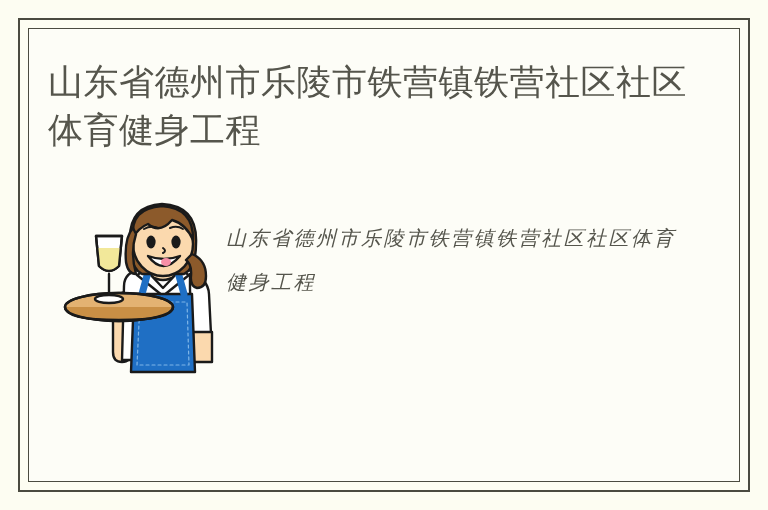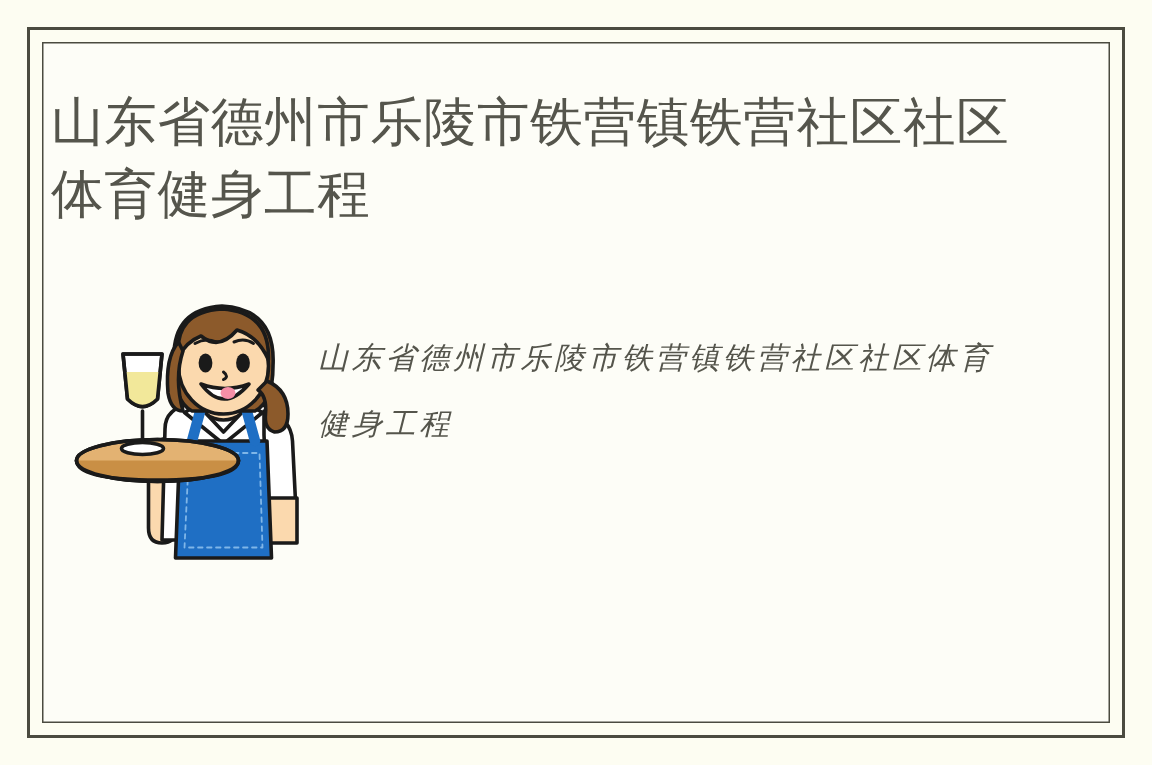--- a/index.html
+++ b/index.html
@@ -44,21 +44,21 @@
     top: 28px;
     width: 712px;
     height: 454px;
     border: 1.5px solid #4b4b40;
     box-sizing: border-box;
     background: #fdfdf7;
   }
 
   .content {
     position: absolute;
-    left: 16px;
+    left: 30px;
     top: 30px;
     width: 708px;
     height: 322px;
     box-sizing: border-box;
     padding-left: 36px;
   }
 
   
   .title {
     position: absolute;

